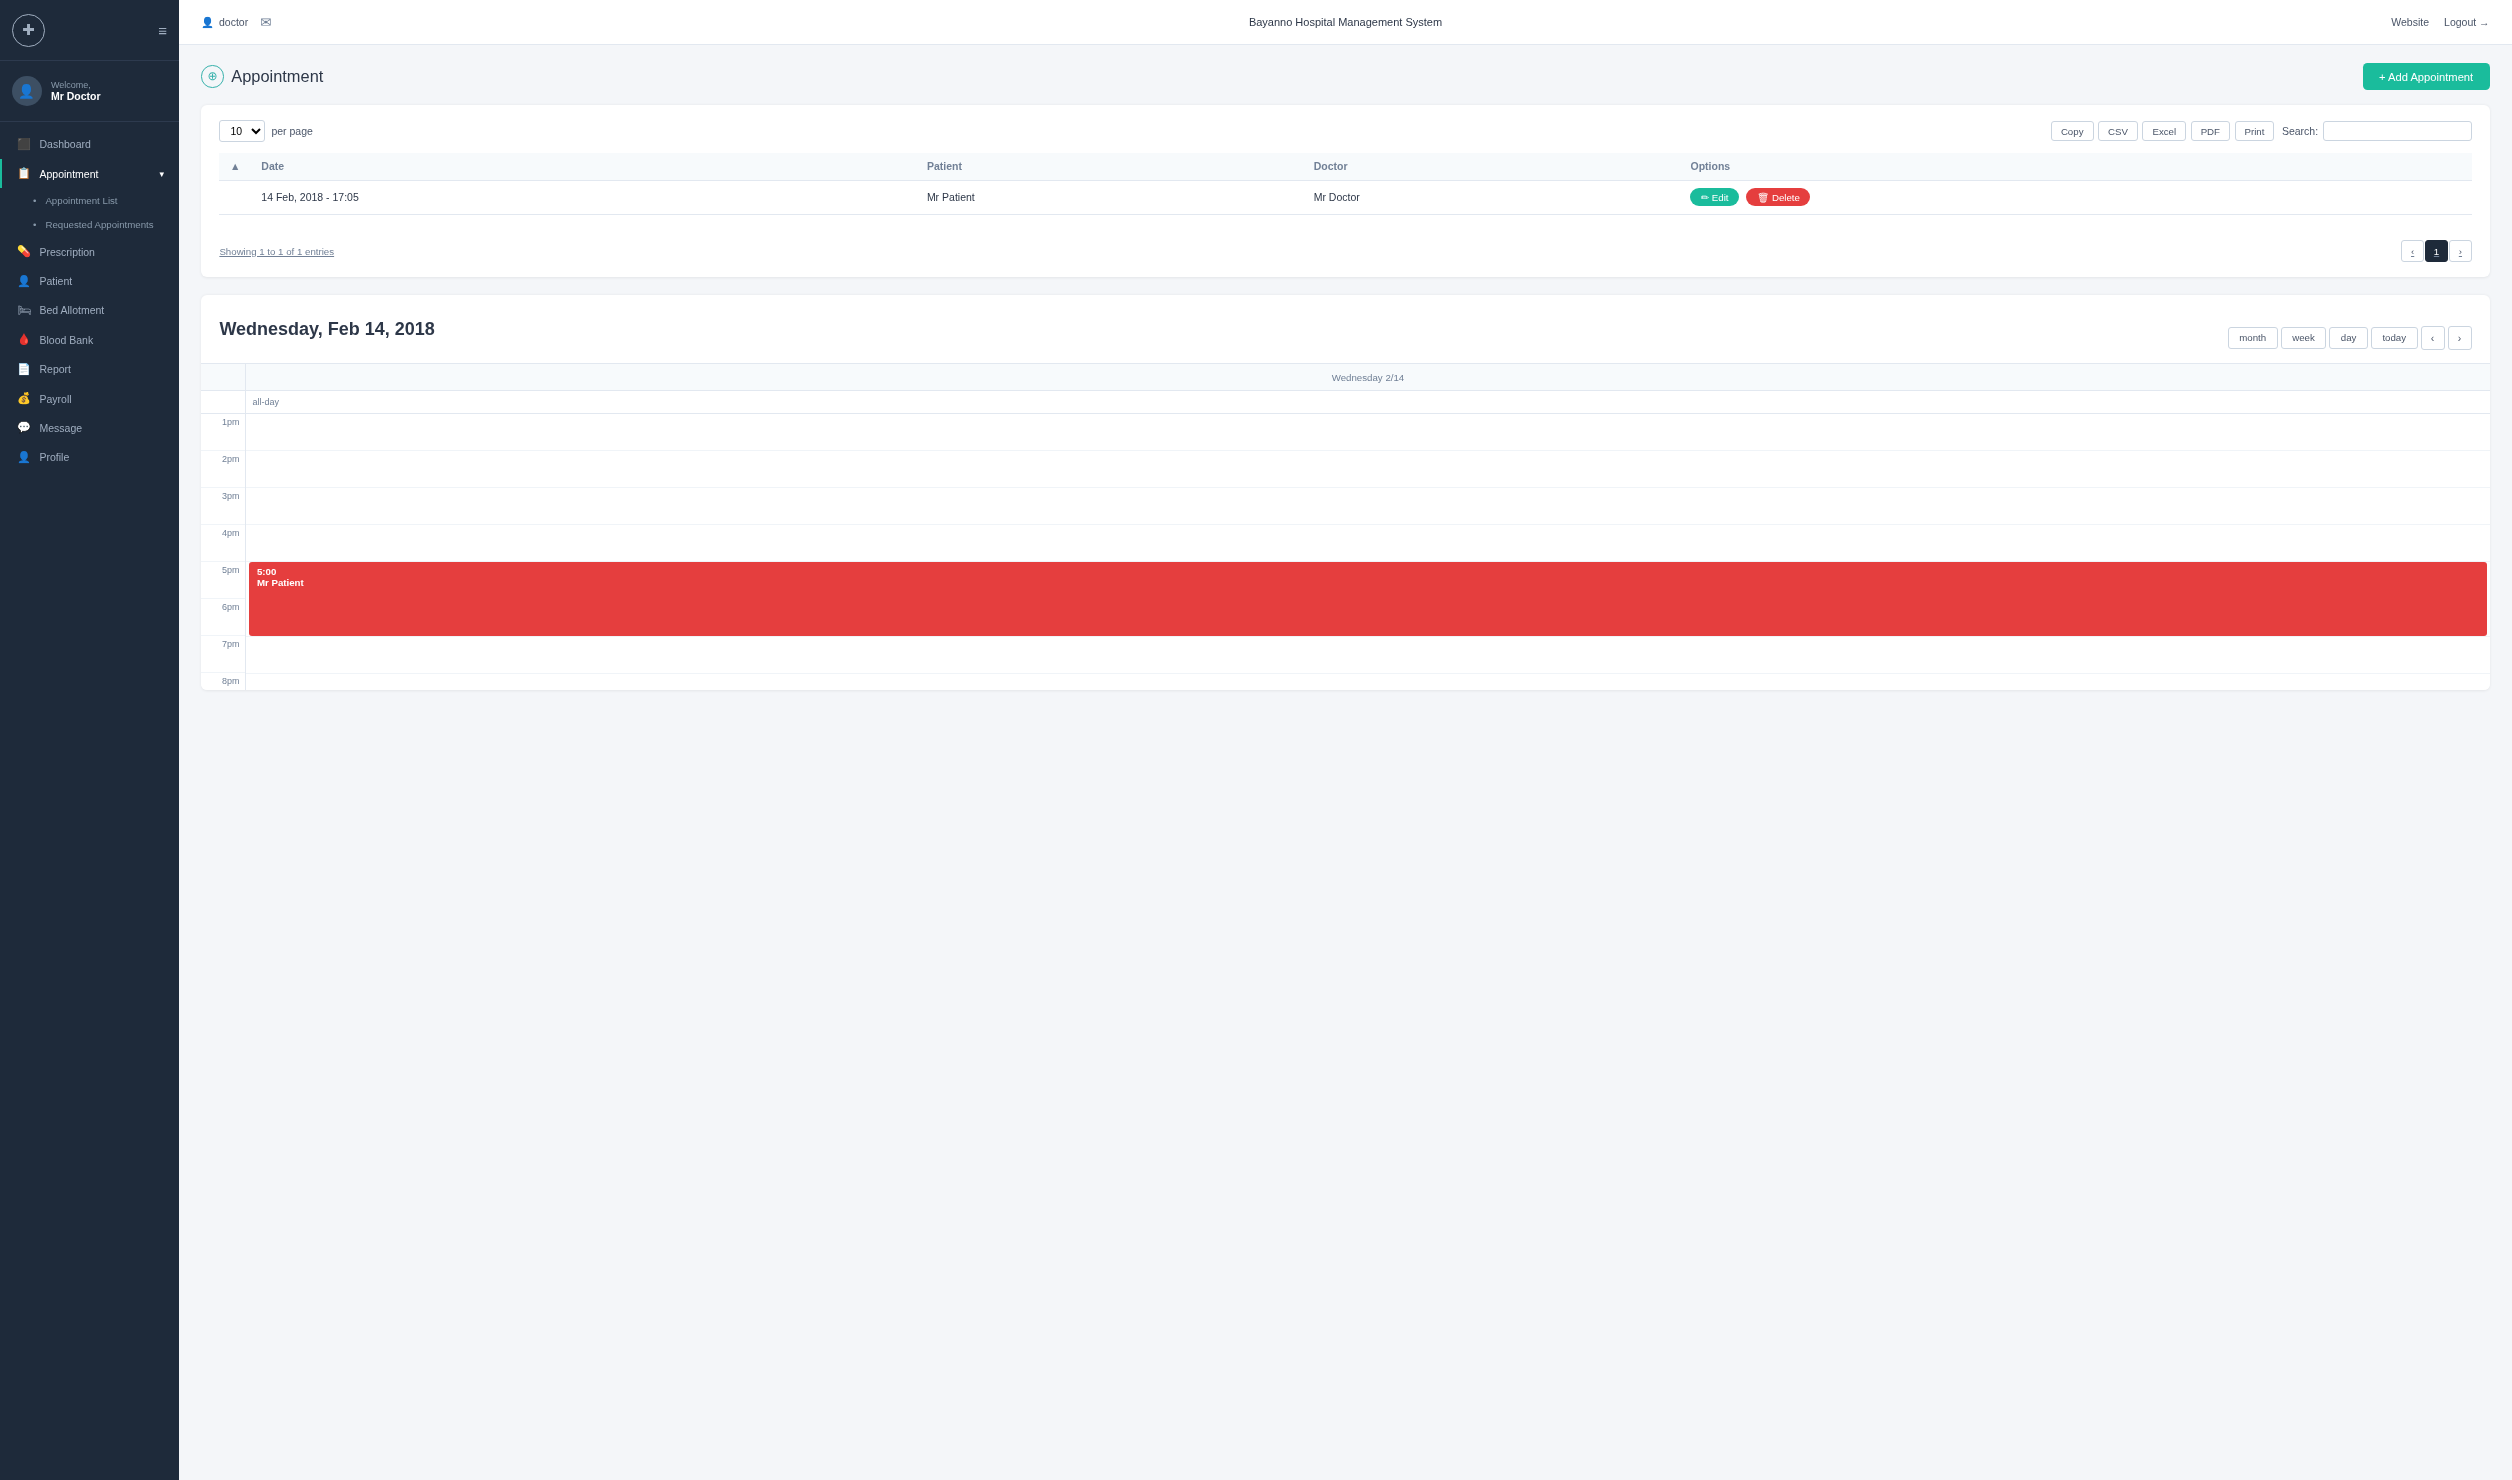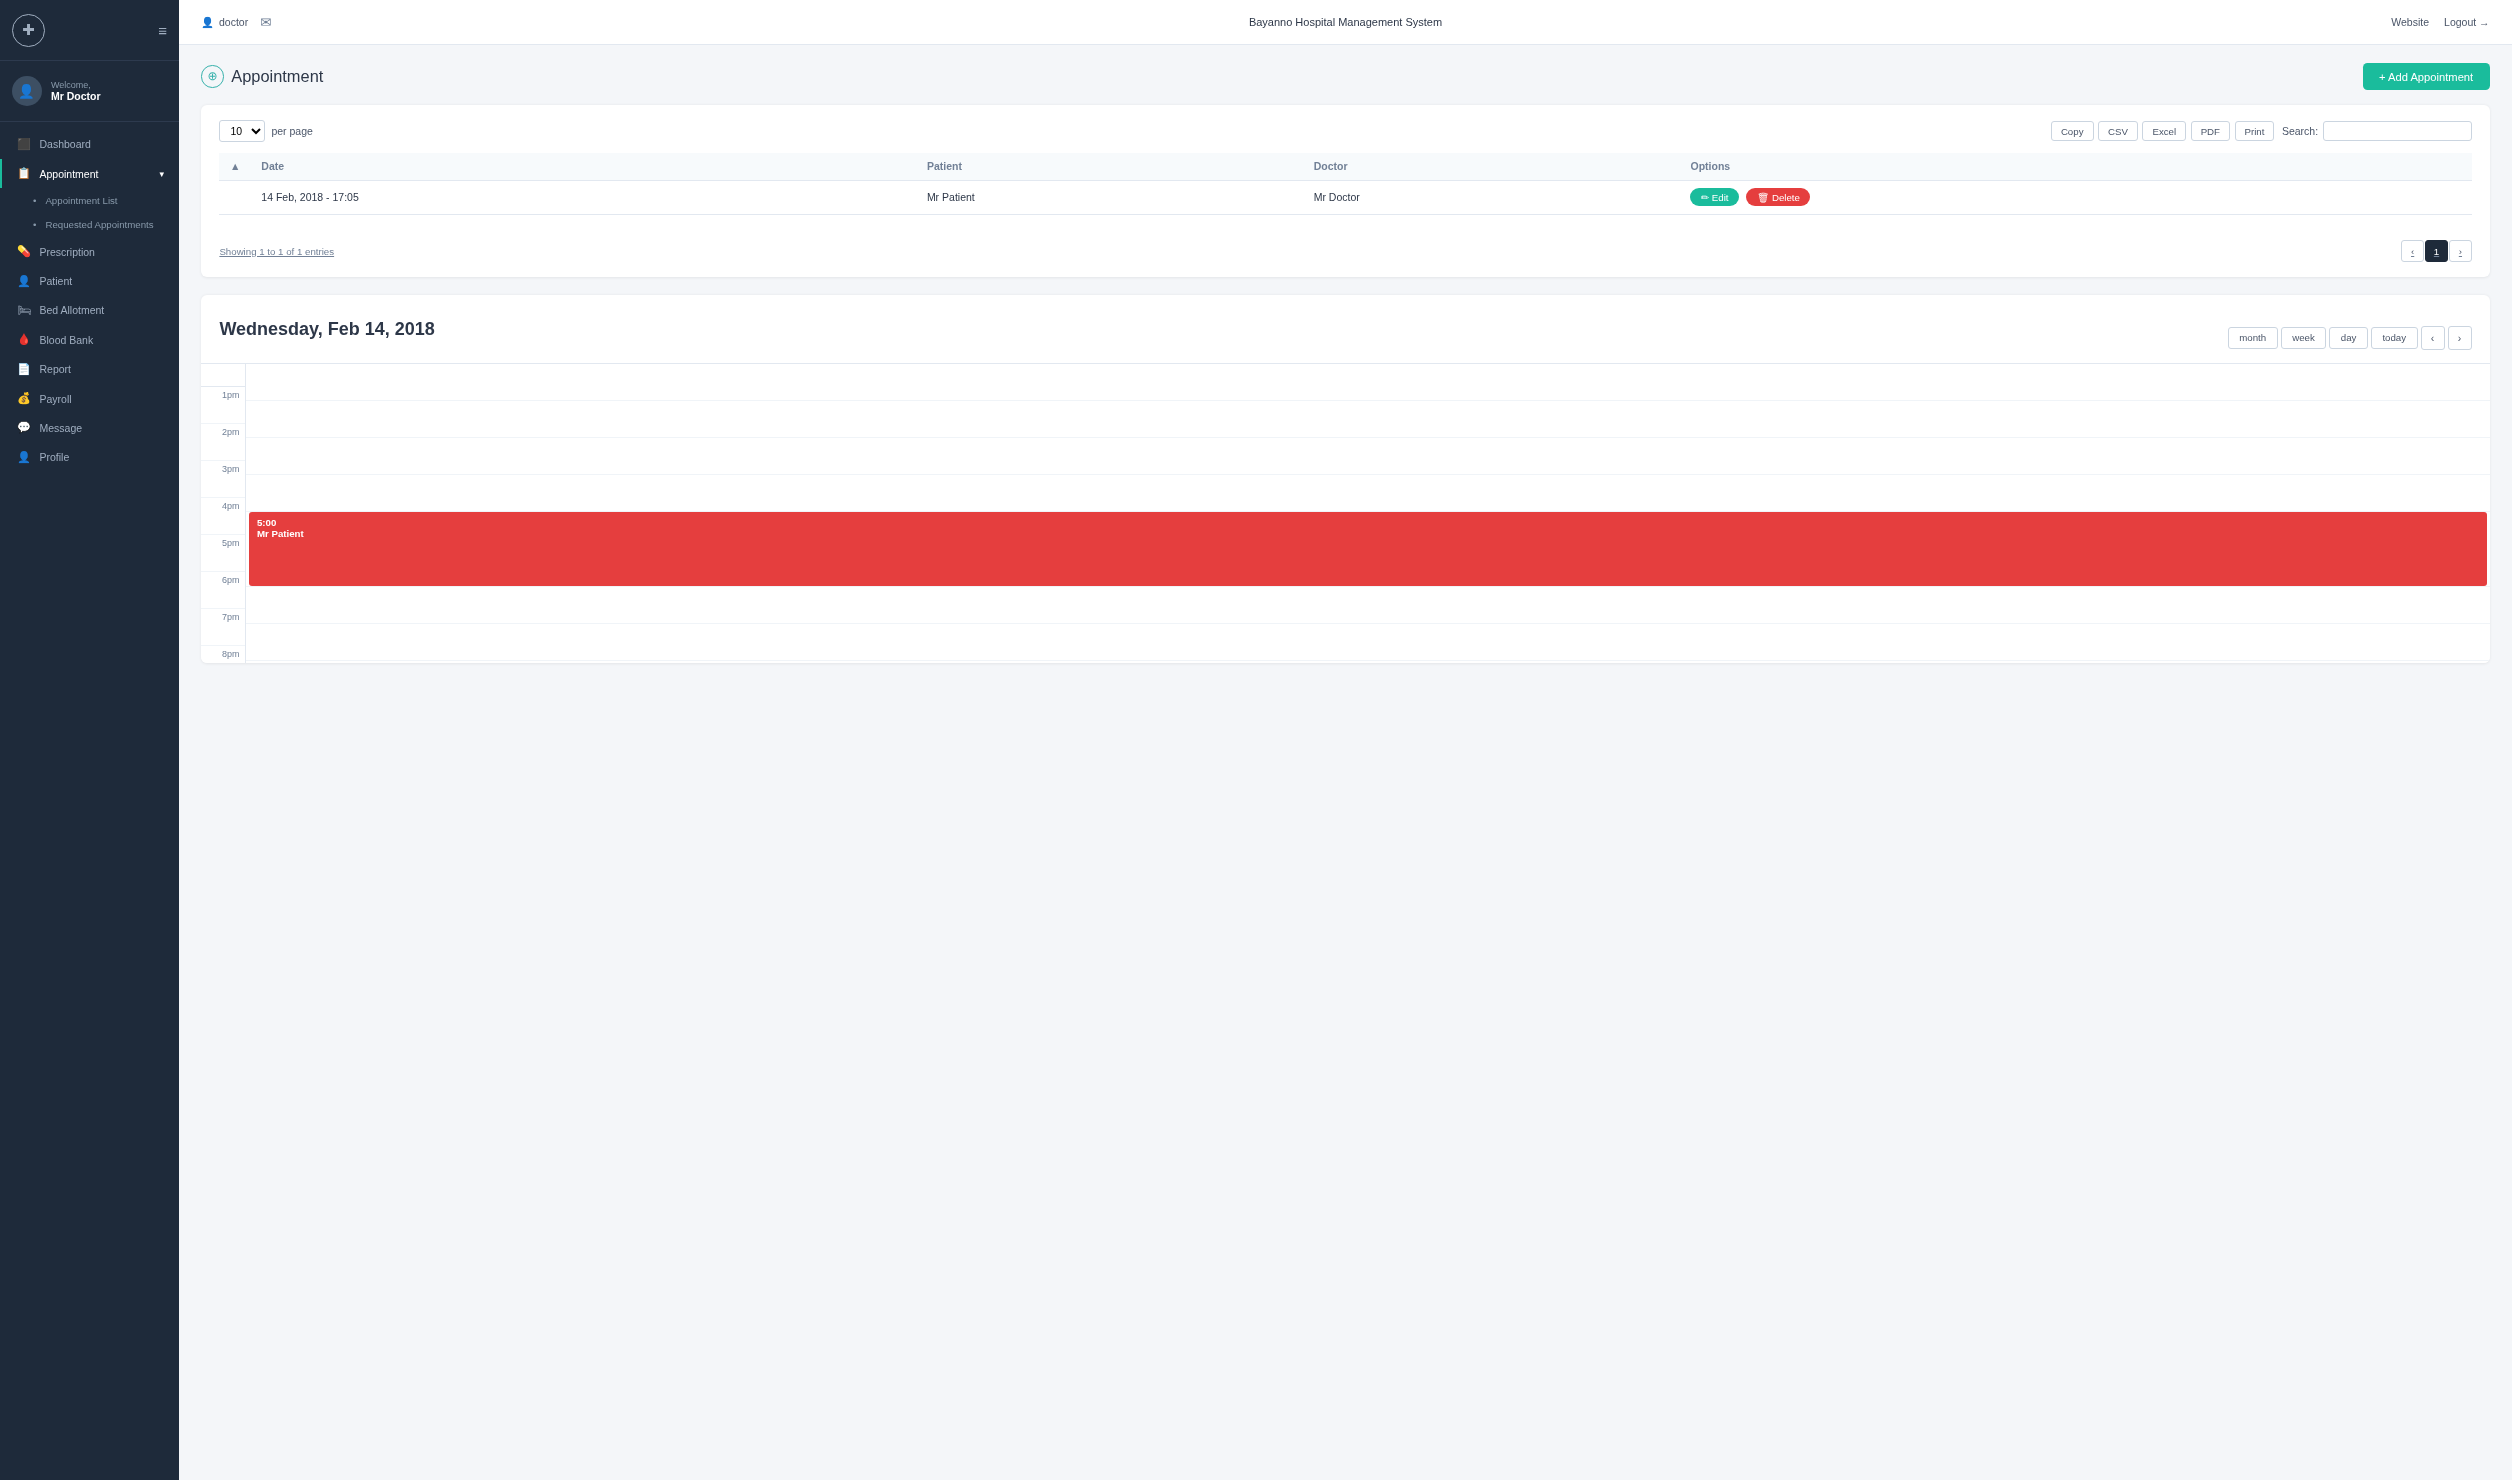--- a/index.html
+++ b/index.html
@@ -461,35 +461,40 @@
         <div class="calendar-nav-group">
           <button class="cal-view-btn">month</button>
           <button class="cal-view-btn">week</button>
           <button class="cal-view-btn">day</button>
           <button class="cal-view-btn">today</button>
           <div class="cal-arrow">‹</div>
           <div class="cal-arrow">›</div>
         </div>
       </div>
 
+      <div style="display:flex; background:#f7fafc; border-bottom: 0.7px solid #e2e8f0;">
+        <div style="width:45px; min-width:45px; border-right:0.7px solid #e2e8f0;"></div>
+        <div style="flex:1; text-align:center; padding:7.5px; font-size:9.7px; color:#718096;">Wednesday 2/14</div>
+      </div>
 
       <div class="calendar-body">
         <div class="time-col">
           <div class="allday-row"></div>
           <div class="time-slot">1pm</div>
           <div class="time-slot">2pm</div>
           <div class="time-slot">3pm</div>
           <div class="time-slot">4pm</div>
           <div class="time-slot">5pm</div>
           <div class="time-slot">6pm</div>
           <div class="time-slot">7pm</div>
           <div class="time-slot">8pm</div>
 
         </div>
         <div class="events-col">
+          <div class="events-allday" style="display:flex; align-items:center; padding-left:6px; font-size:9px; color:#718096;">all-day</div>
 
           <div class="event-slot"></div>
 
           <div class="event-slot"></div>
 
           <div class="event-slot"></div>
 
           <div class="event-slot"></div>
 
           <div class="event-slot" style="height:75px;">

